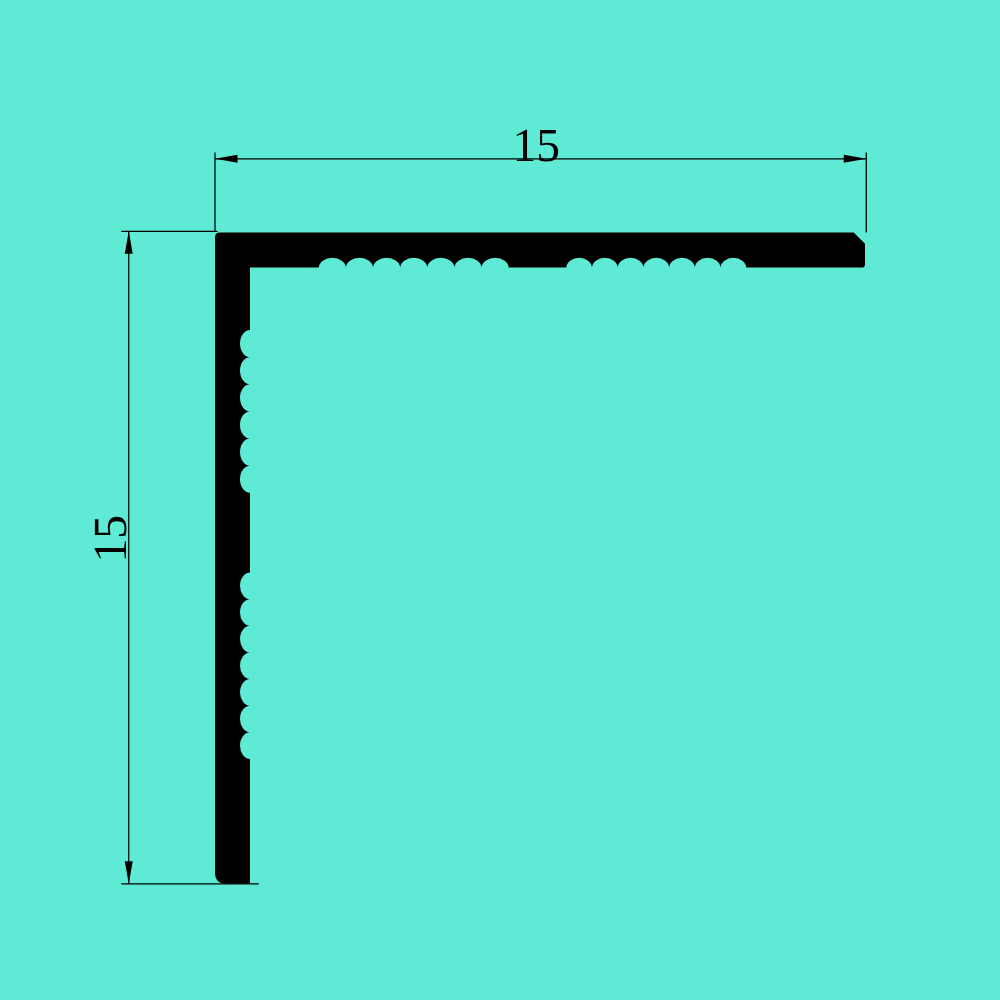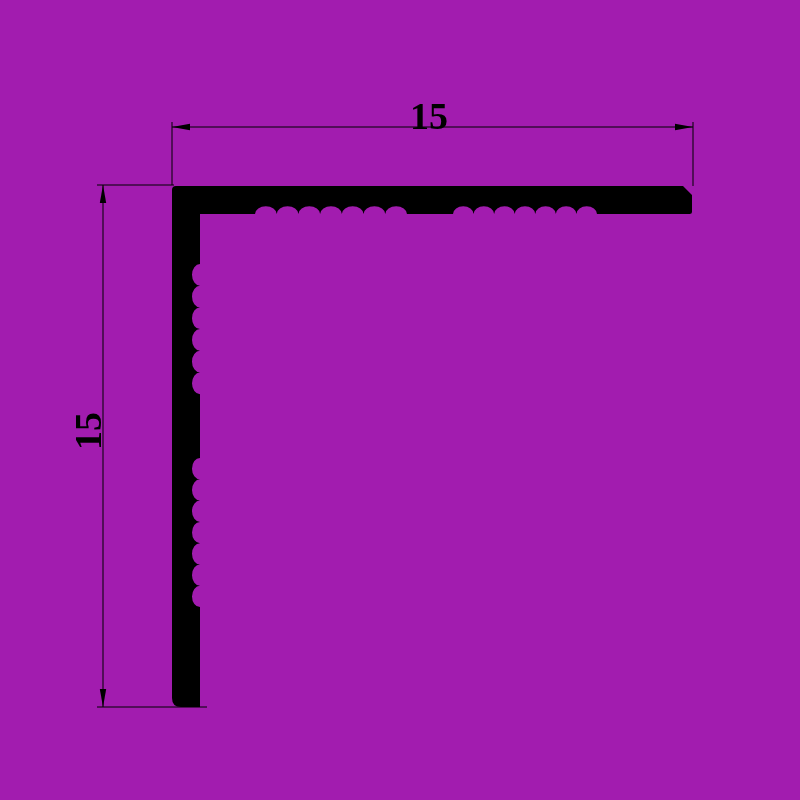--- a/index.html
+++ b/index.html
@@ -8,22 +8,21 @@
     background: #ffffff;
     width: 800px;
     height: 800px;
     overflow: hidden;
     font-family: "Liberation Serif", serif;
   }
   .canvas {
     position: relative;
     width: 800px;
     height: 800px;
-    background: #a21caf;
-    font-weight: bold;
+    background: #5eead4;
   }
   svg { display: block; }
   .dim-text {
     font-family: "Liberation Serif", "DejaVu Serif", serif;
     font-size: 38px;
     fill: #000000;
   }
 </style>
 </head>
 <body>

